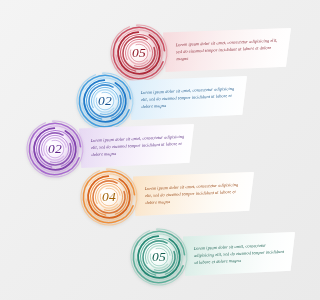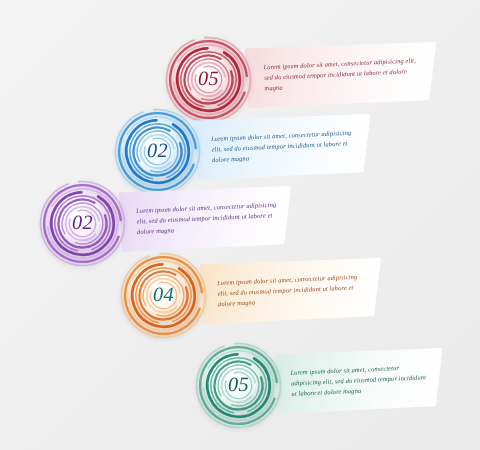--- a/index.html
+++ b/index.html
@@ -169,21 +169,21 @@
           <path d="M 28.56 3.11 A 28 28 0 1 1 21.42 4.69" fill="none" stroke="#f8c38c" stroke-width="1.1" stroke-opacity="0.85" stroke-linecap="round"></path>
           <path d="M 55.06 39.76 A 25.6 25.6 0 1 1 56.50 28.77" fill="none" stroke="#ee8a32" stroke-width="1.55" stroke-opacity="0.95" stroke-linecap="round"></path>
           <path d="M 10.91 19.40 A 23.2 23.2 0 1 1 7.89 33.02" fill="none" stroke="#f8c38c" stroke-width="1" stroke-opacity="0.8" stroke-linecap="round"></path>
           <path d="M 41.40 12.99 A 20.8 20.8 0 1 1 30.27 10.21" fill="none" stroke="#d4590f" stroke-width="1.8" stroke-opacity="0.92" stroke-linecap="round"></path>
           <path d="M 27.80 49.12 A 18.4 18.4 0 1 1 37.29 48.29" fill="none" stroke="#ee8a32" stroke-width="1.05" stroke-opacity="0.85" stroke-linecap="round"></path>
           <path d="M 46.04 25.53 A 16 16 0 1 1 39.00 17.14" fill="none" stroke="#d4590f" stroke-width="1.55" stroke-opacity="0.78" stroke-linecap="round"></path>
           <path d="M 19.22 37.80 A 13.6 13.6 0 1 1 26.35 43.78" fill="none" stroke="#ee8a32" stroke-width="0.95" stroke-opacity="0.7" stroke-linecap="round"></path>
           <path d="M 39.58 38.20 A 11.2 11.2 0 1 1 42.03 29.06" fill="none" stroke="#f8c38c" stroke-width="1.3" stroke-opacity="0.75" stroke-linecap="round"></path>
           <path d="M 27.99 22.73 A 8.8 8.8 0 1 1 22.73 27.99" fill="none" stroke="#ee8a32" stroke-width="0.85" stroke-opacity="0.55" stroke-linecap="round"></path>
         </svg>
-        <div class="num" style="color: #0f766e;">04</div>
+        <div class="num" style="color: #a16207;">04</div>
       </div>
     </div>
     <div class="row" style="top: 226px; left: 0px; right: 0px;">
       <div class="banner" style="left: 183px; width: 112px; background: linear-gradient(100deg, rgb(215, 236, 229) 0%, rgb(248, 252, 251) 78%, rgb(255, 255, 255) 100%);">
         <div class="sheen"></div>
         <div class="btext" style="color: rgb(29, 99, 84); left: 10%;">Lorem ipsum dolor sit amet, consectetur adipisicing elit, sed do eiusmod tempor incididunt ut labore et dolore magna</div>
       </div>
       <div class="circlewrap" style="left: 128px;">
         <svg viewBox="0 0 62 62">
           <defs>

